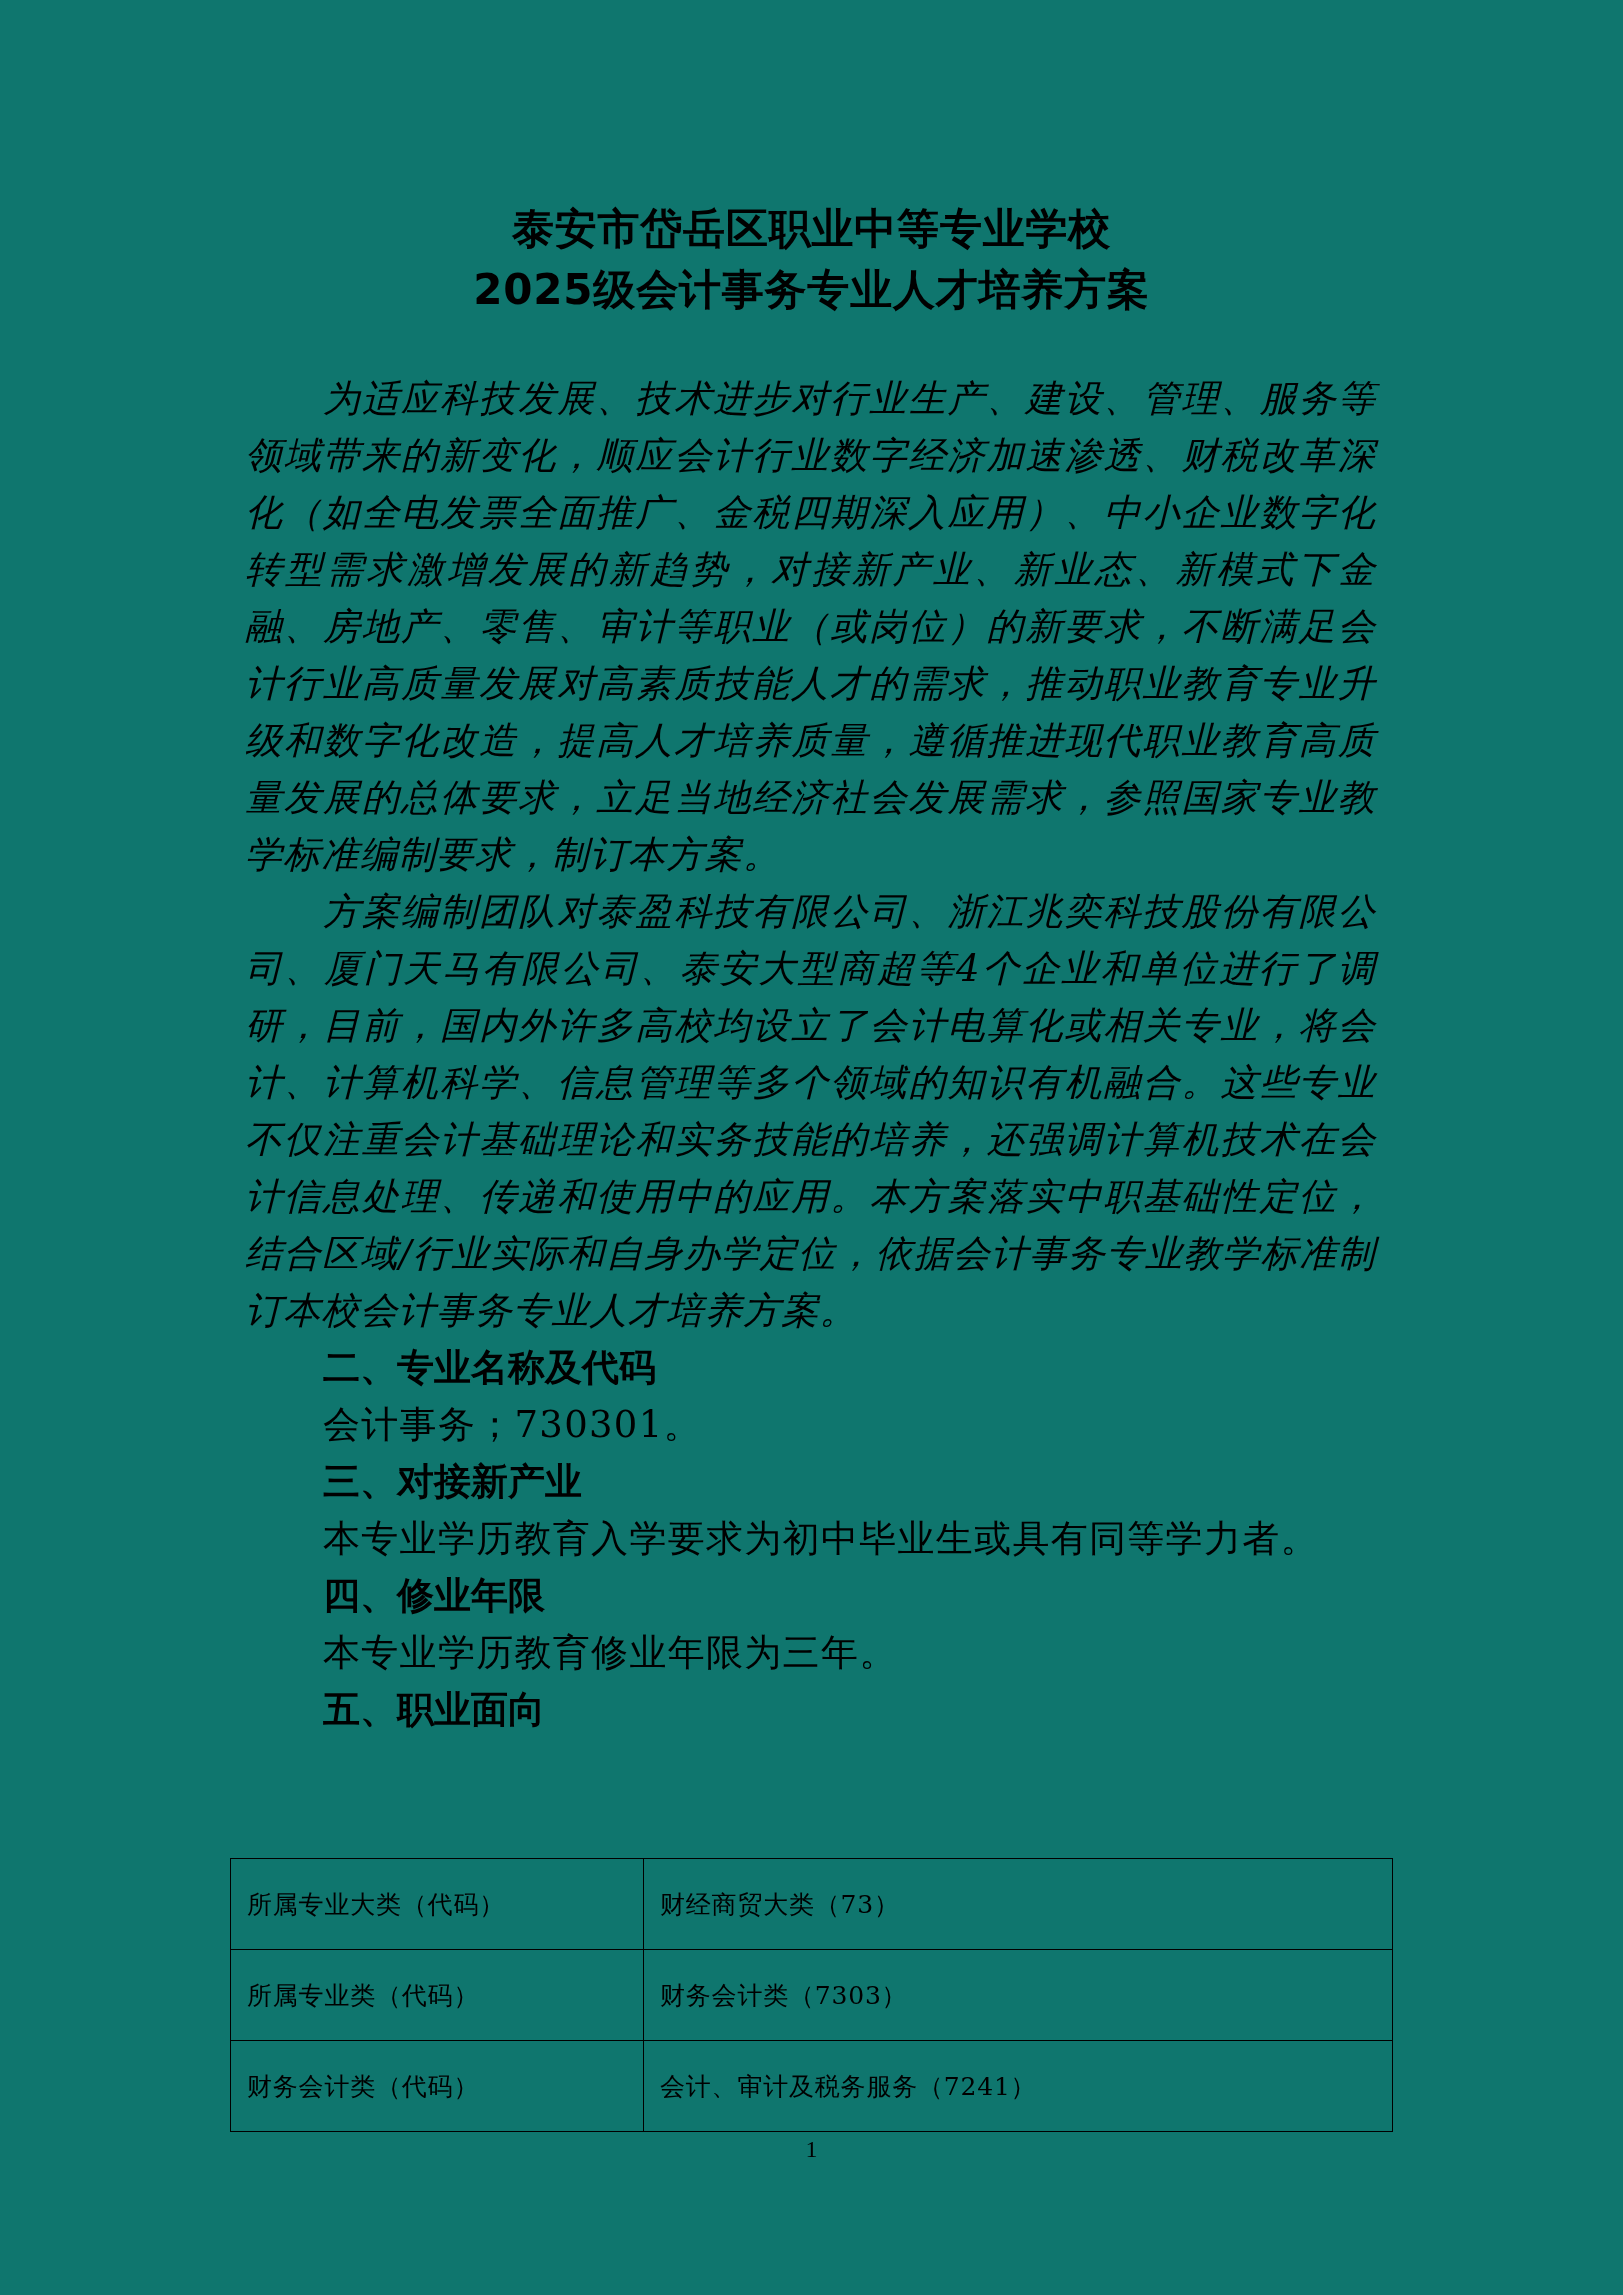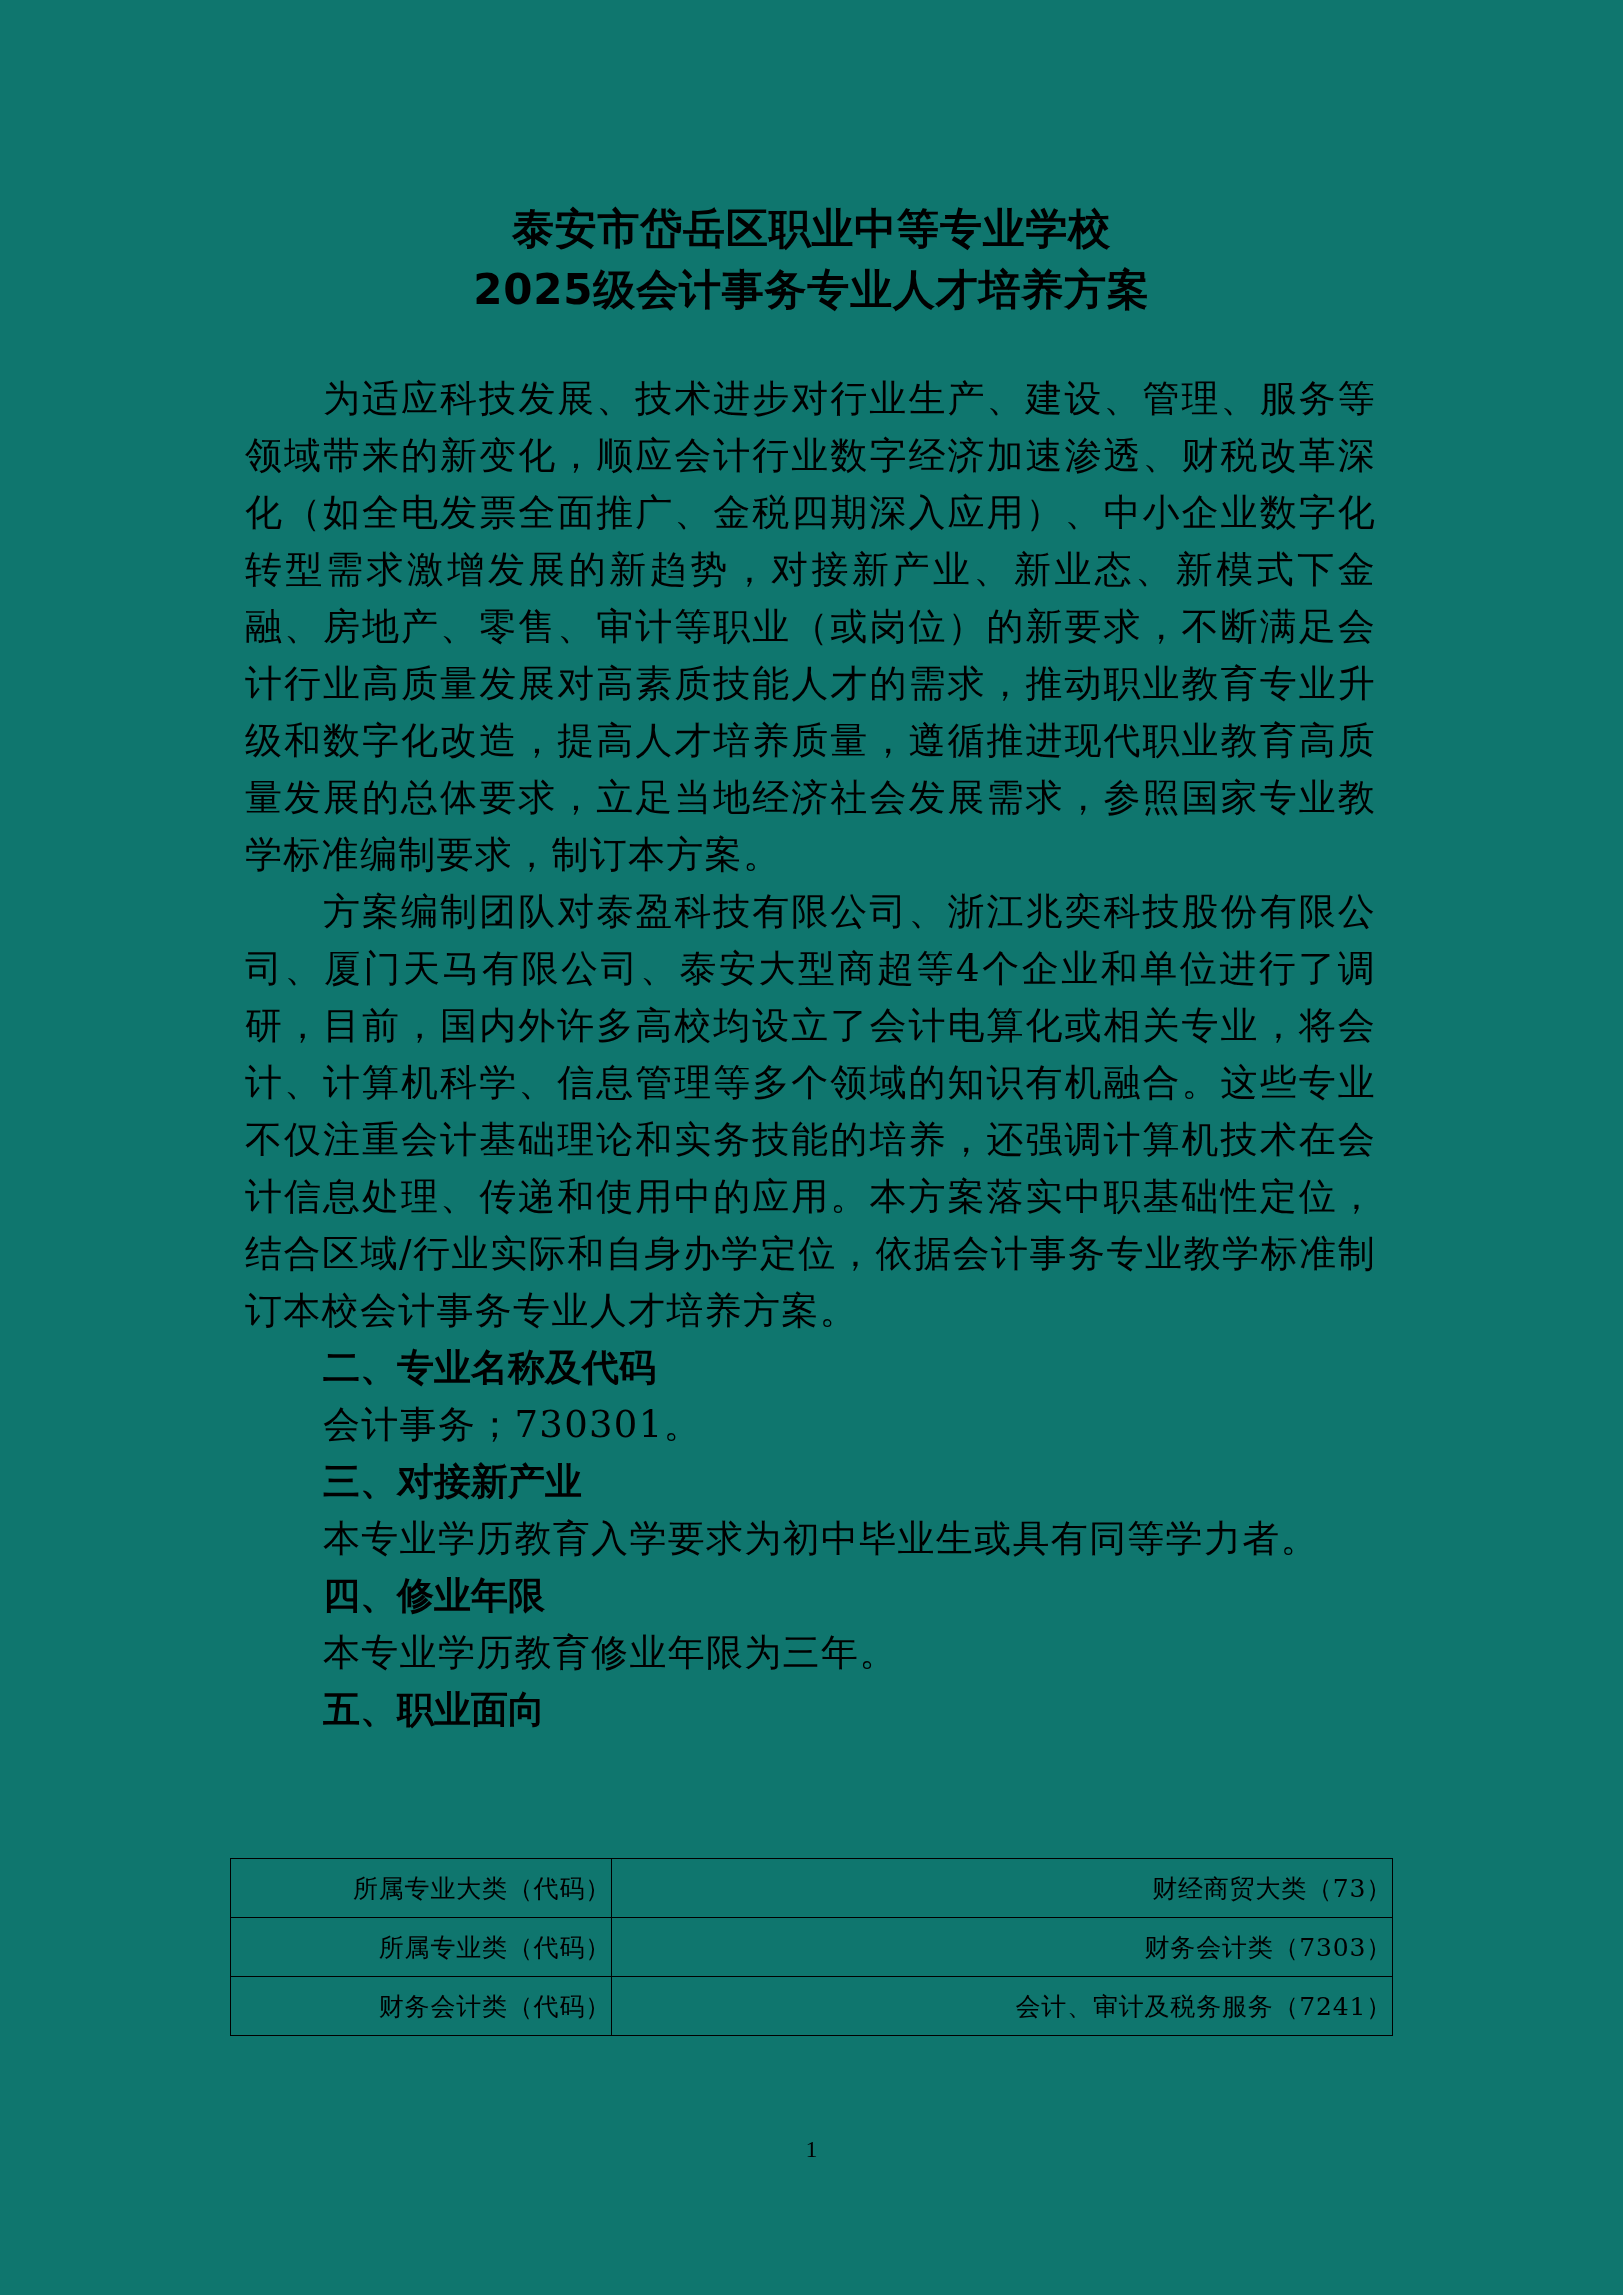--- a/index.html
+++ b/index.html
@@ -8,26 +8,26 @@
   .page { position: absolute; left: 0; top: 0; width: 1623px; height: 2295px; background: #0f766e; }
   .title { position: absolute; left: 0; width: 1623px; text-align: center;
            font-family: "DejaVu Sans", "Liberation Sans", sans-serif; font-weight: bold;
            font-size: 42px; line-height: 61px; letter-spacing: 0.8px; }
   .title.l1 { top: 198px; }
   .title.l2 { top: 259px; }
   .body { position: absolute; left: 245px; width: 1131px; top: 370px; }
   .heading { font-family: "DejaVu Sans", "Liberation Sans", sans-serif; font-weight: bold;
              font-size: 37px; line-height: 57px; height: 57px; padding-left: 78px; white-space: nowrap; }
   .para { font-size: 37px; line-height: 57px; text-align: justify; text-indent: 78px;
-          letter-spacing: 1.3px; margin: 0; }
+          letter-spacing: 1.3px; margin: 0; font-style: italic; }
   .plain { font-size: 37px; line-height: 57px; padding-left: 78px; white-space: nowrap; letter-spacing: 1.3px; }
   table.career { position: absolute; left: 230px; top: 1858px; width: 1163px; border-collapse: collapse;
                  font-size: 25px; }
-  table.career td { border: 1.7px solid #000; height: 58px; text-align: right; vertical-align: middle;
-                    padding: 0; letter-spacing: 0.8px; margin-top: 45px; }
+  table.career td { border: 1.7px solid #000; height: 58px; text-align: left; vertical-align: middle;
+                    padding: 16px; letter-spacing: 0.8px; margin-top: 45px; }
   table.career td.k { width: 380px; }
   .pagenum { position: absolute; left: 0; width: 1623px; top: 2136px; text-align: center;
              font-family: "Liberation Serif", "DejaVu Serif", serif; font-size: 24px; }
 </style>
 </head>
 <body>
 
 <div class="page">
 
   <div class="title l1">泰安市岱岳区职业中等专业学校</div>

